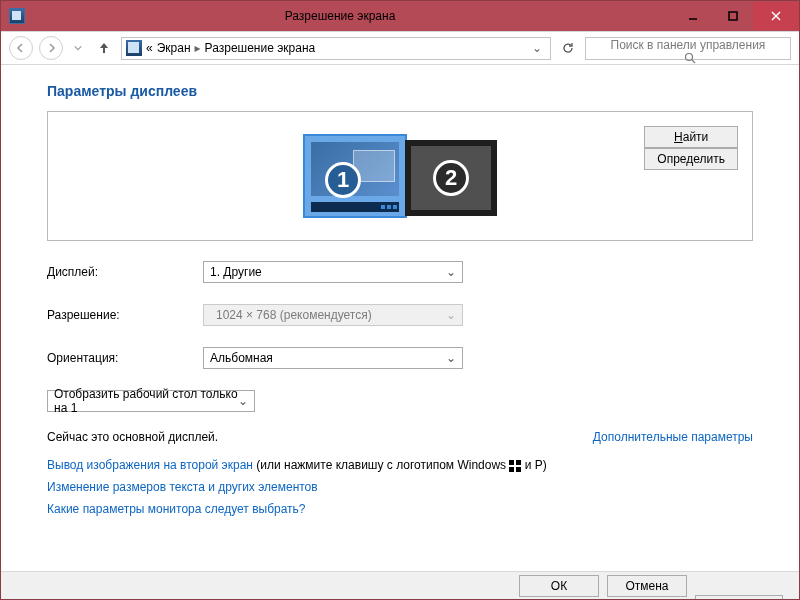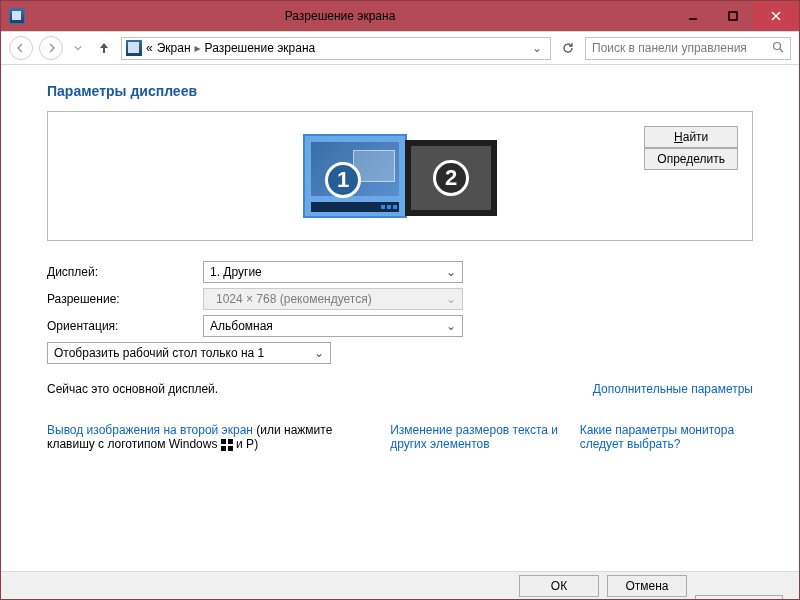--- a/index.html
+++ b/index.html
@@ -18,21 +18,21 @@
   .nbtn { width:24px; height:24px; border:1px solid #cfcfcf; border-radius:50%; display:flex; align-items:center; justify-content:center; color:#9a9a9a; background:#fff; }
   .nbtn.small { width:18px; height:18px; border:none; }
   .up { width:22px; height:22px; display:flex; align-items:center; justify-content:center; color:#555; }
   .crumbs { flex: 1; height: 23px; border: 1px solid #c4c4c4; background: #fff; display:flex; align-items:center; padding:0 4px; gap:4px; overflow:hidden; }
   .crumb-icon { width:16px; height:16px; background: linear-gradient(#3a6ea5,#1b3f68); position:relative; }
   .crumb-icon::after { content:""; position:absolute; inset:2px 3px 3px 2px; background:#cfe3f7; }
   .crumbs span.sep { color:#666; }
   .crumbs span.link { color:#000; }
   .crumbs .chev { margin-left:auto; color:#666; padding-right:4px; }
   .refresh { width:22px; height:22px; display:flex; align-items:center; justify-content:center; color:#555; }
-  .search { width: 206px; height:23px; border:1px solid #c4c4c4; background:#fff; display:flex; align-items:center; padding:0 6px; color:#7c7c7c; position:relative; }
+  .search { width: 206px; height:23px; border:1px solid #c4c4c4; background:#fff; display:flex; align-items:center; padding:0 6px; color:#7c7c7c; position:relative;flex-direction:column; }
   .search input { border:none; outline:none; flex:1; font-size:12px; color:#333; }
   .search input::placeholder { color:#7c7c7c; }
   .search .mag { color:#7c7c7c; margin-left:4px; }
 
   .content { flex:1; background:#fff; display:flex; flex-direction:column; overflow:hidden; }
   .inner { padding: 18px 46px 0 46px; flex:1; }
   h2.heading { color:#1a5aa3; font-size:14px; font-weight:bold; margin-bottom: 12px; }
   .preview-box { border:1px solid #b9b9b9; padding: 14px 14px; display:flex; align-items:center; position:relative; height: 130px; }
   .monitors { position:absolute; left:50%; transform:translateX(-50%); display:flex; align-items:center; gap:0; }
   .monitor { position:relative; }
@@ -41,30 +41,30 @@
   .mon1 .desk::after { content:""; position:absolute; right:4px; top:8px; width:40px; height:30px; background:rgba(255,255,255,.25); border:1px solid rgba(255,255,255,.5); }
   .mon1 .taskbar { height:10px; margin:0 6px 4px 6px; background:#0d2a4f; display:flex; justify-content:flex-end; align-items:center; gap:2px; padding:0 2px; }
   .mon1 .taskbar i { width:4px; height:4px; background:#3a88d8; display:block; }
   .num-badge { position:absolute; left:20px; top:26px; width:36px; height:36px; border-radius:50%; border:3px solid #fff; background:#275d95; color:#fff; font-size:22px; font-weight:bold; display:flex; align-items:center; justify-content:center; }
   .mon2 { width:92px; height:76px; border:6px solid #1e1e1e; background:#505050; margin-left:-2px; margin-top:4px; display:flex; align-items:center; justify-content:center; position:relative; }
   .mon2 .num-badge { position:static; background:#2b2b2b; }
   .side-btns { margin-left:auto; display:flex; flex-direction:column; align-self:flex-start; }
   .win-btn { min-width:92px; height:22px; border:1px solid #acacac; background:#efefef; text-align:center; line-height:20px; padding:0 12px; }
   .win-btn .ul { text-decoration: underline; }
 
-  .form { margin-top: 20px; display:grid; grid-template-columns: 156px 260px; row-gap: 5px; align-items:center; }
+  .form { margin-top: 20px; display:grid; grid-template-columns: 156px 260px; row-gap: 21px; align-items:center; }
   .form label { color:#000; }
   .select { height:22px; border:1px solid #a9a9a9; background:#fff; display:flex; align-items:center; padding:0 6px; justify-content:space-between; }
   .select.disabled { background:#f0f0f0; color:#7c7c7c; border-color:#cacaca;padding-left:12px; }
   .select .dd { color:#555; }
   .select.disabled .dd { color:#b0b0b0; }
 
   .primary-note { margin-top: 18px; display:flex; justify-content:space-between; }
   .alink { color:#0d66c2; cursor:pointer; }
-  .links { margin-top: 27px; display:flex; flex-direction:row; gap:8px; }
+  .links { margin-top: 14px; display:flex; flex-direction:column; gap:8px; }
   .links .line { color:#000; }
   .winlogo { display:inline-block; width:12px; height:12px; position:relative; vertical-align:middle; }
   .winlogo::before { content:""; position:absolute; inset:0; background:
     linear-gradient(#000,#000) 0 0/5px 5px no-repeat,
     linear-gradient(#000,#000) 7px 0/5px 5px no-repeat,
     linear-gradient(#000,#000) 0 7px/5px 5px no-repeat,
     linear-gradient(#000,#000) 7px 7px/5px 5px no-repeat; }
 
   .footer { height: 28px; background:#f0f0f0; border-top:1px solid #d9d9d9; display:flex; align-items:center; justify-content:flex-end; gap:8px; padding:0 16px; }
   .footer .win-btn { min-width:80px; }
@@ -180,21 +180,21 @@
           <span>1024 × 768 (рекомендуется)</span>
           <span class="dd">⌄</span>
         </div>
 
         <label>Ориентация:</label>
         <div class="select">
           <span>Альбомная</span>
           <span class="dd">⌄</span>
         </div>
 
-        <div class="select" style="width:284px">
+        <div class="select" style="width:208px">
           <span>Отобразить рабочий стол только на 1</span>
           <span class="dd">⌄</span>
         </div>
       </div>
 
       <div class="primary-note">
         <span>Сейчас это основной дисплей.</span>
         <span class="alink">Дополнительные параметры</span>
       </div>
 

